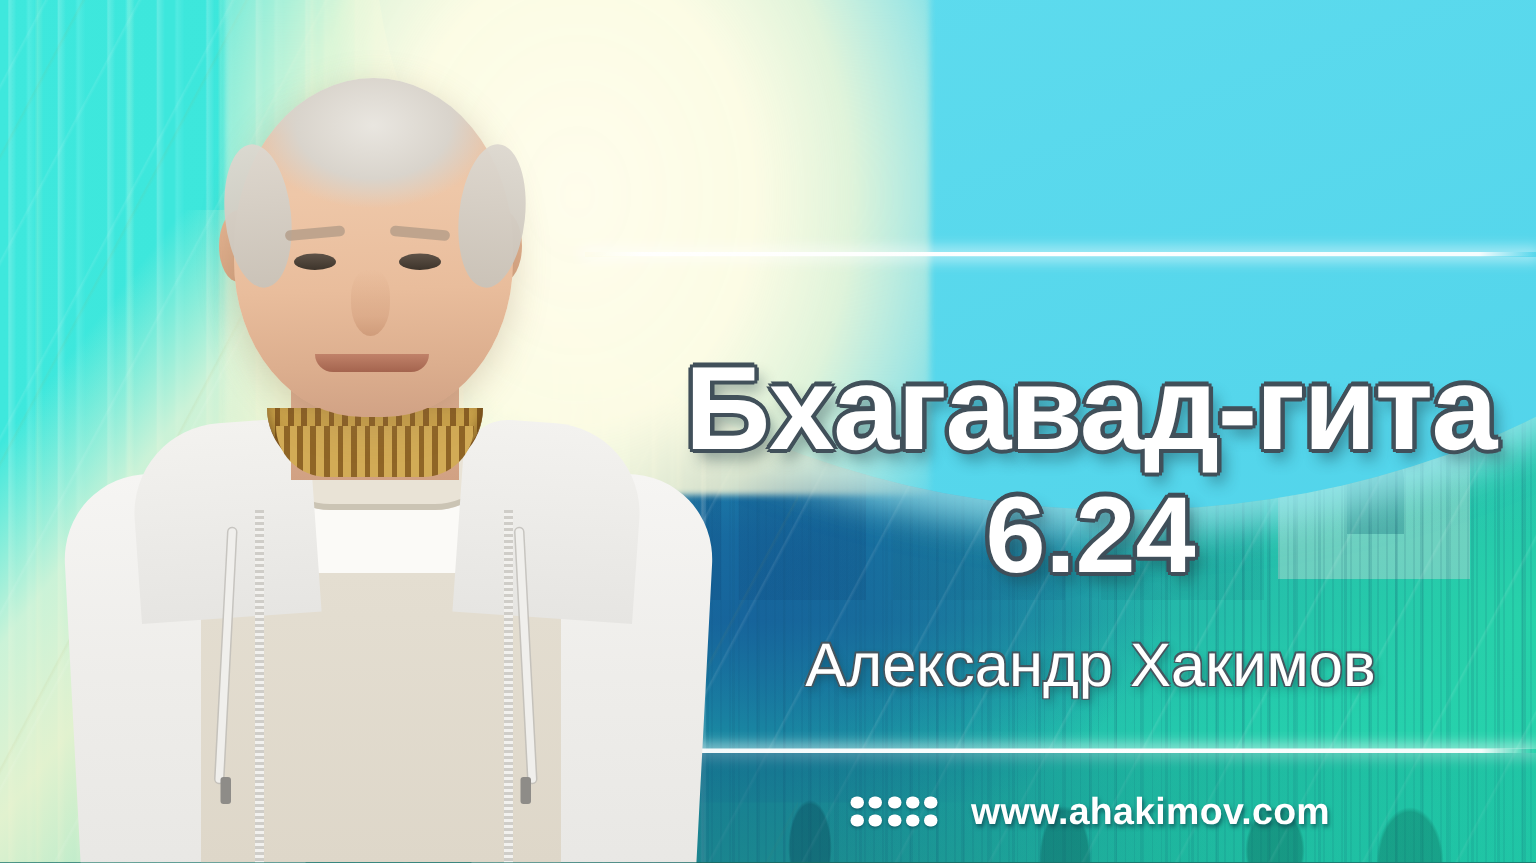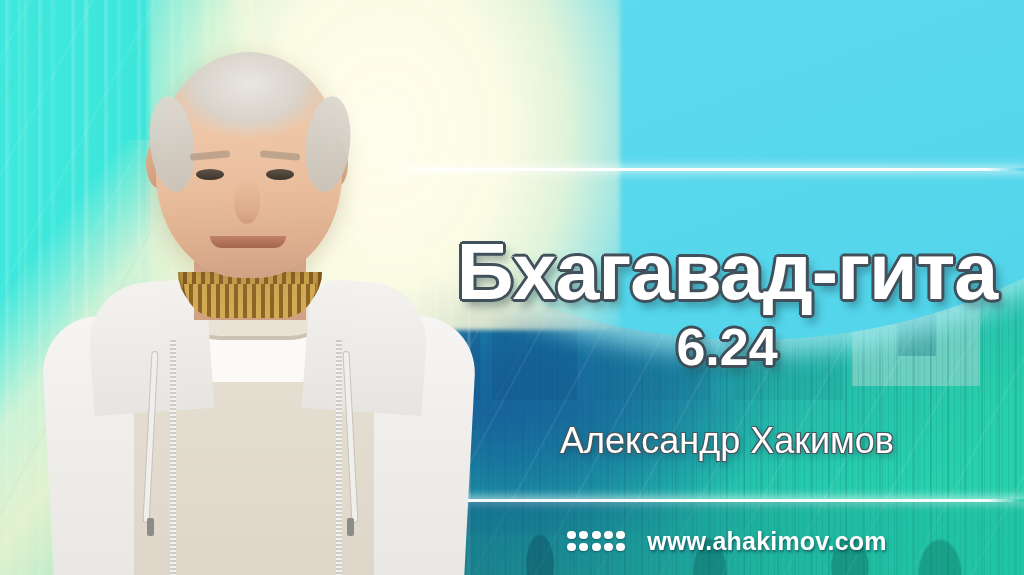--- a/index.html
+++ b/index.html
@@ -365,29 +365,29 @@
     font-size:79px;line-height:1;font-weight:bold;color:#ffffff;
     letter-spacing:-1px;
     text-shadow:
       -2px -2px 0 #41505a, 2px -2px 0 #41505a, -2px 2px 0 #41505a, 2px 2px 0 #41505a,
       -3px 0 0 #41505a, 3px 0 0 #41505a, 0 -3px 0 #41505a, 0 3px 0 #41505a,
       5px 7px 10px rgba(20,50,60,.45);
     margin-top: 36px;
   }
   .title-verse{
     margin-top:10px;
-    font-size:52px;line-height:1;font-weight:bold;color:#ffffff;
+    font-size:72px;line-height:1;font-weight:bold;color:#ffffff;
     text-shadow:
       -2px -2px 0 #3f4f5a, 2px -2px 0 #3f4f5a, -2px 2px 0 #3f4f5a, 2px 2px 0 #3f4f5a,
       -3px 0 0 #3f4f5a, 3px 0 0 #3f4f5a, 0 -3px 0 #3f4f5a, 0 3px 0 #3f4f5a,
       5px 7px 10px rgba(20,50,60,.45);
   }
   .author{
     position:absolute;left:430px;right:0;top:420px;text-align:center;
-    font-size:36px;color:#ffffff;font-weight:normal;
+    font-size:41px;color:#ffffff;font-weight:normal;
     text-shadow:
       -1px -1px 0 #46565f, 1px -1px 0 #46565f, -1px 1px 0 #46565f, 1px 1px 0 #46565f,
       2px 3px 6px rgba(20,50,60,.45);
   }
 
   
   .footer{
     position:absolute;left:430px;right:0;top:519px;height:44px;
     display:flex;align-items:center;justify-content:center;gap:22px;
   }

